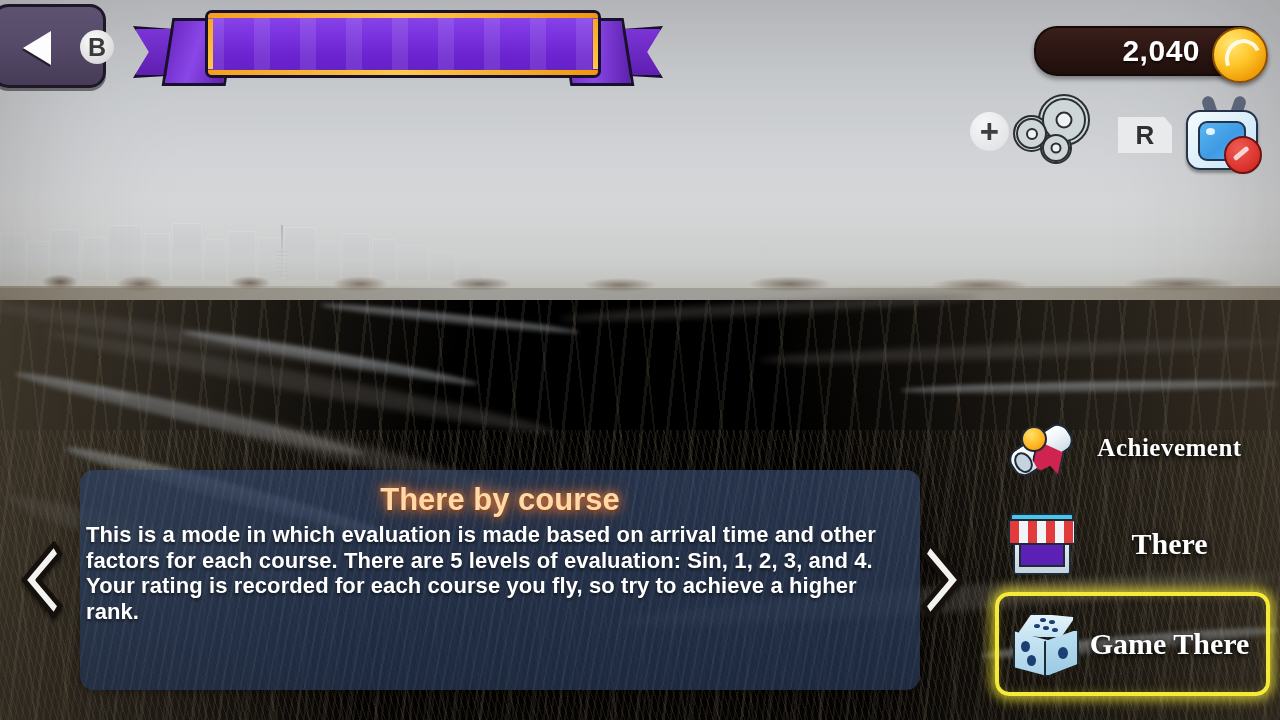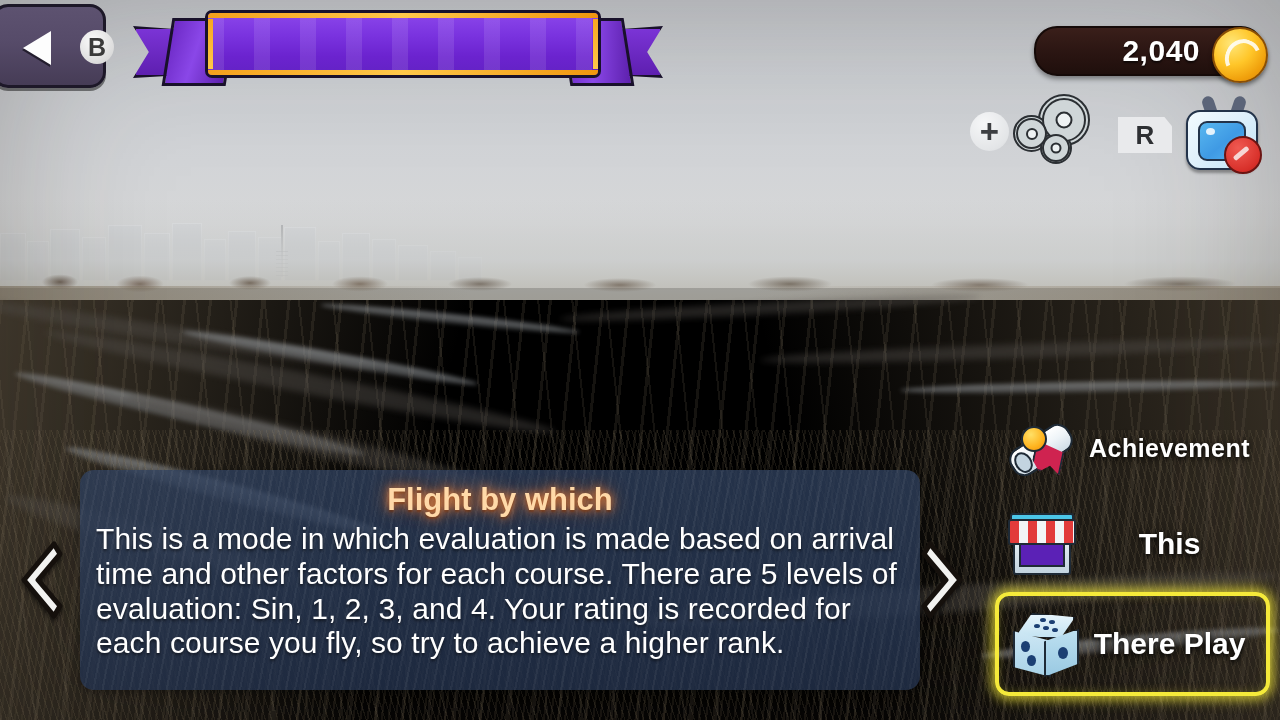--- a/index.html
+++ b/index.html
@@ -149,32 +149,32 @@
 
   
   .panel{position:absolute;left:80px;top:470px;width:840px;height:220px;border-radius:14px;
      background:linear-gradient(180deg,rgba(46,63,92,.80) 0%,rgba(40,56,84,.82) 55%,rgba(34,48,74,.84) 100%);
      box-shadow:0 2px 10px rgba(0,0,0,.35);overflow:hidden;}
   .panel:before{content:"";position:absolute;inset:0;
      background:repeating-linear-gradient(101deg,rgba(255,255,255,.045) 0 2px,rgba(0,0,0,0) 2px 9px);}
   .ptitle{position:relative;margin:12px 0 4px;text-align:center;
      font-size:31px;font-weight:bold;color:#ffd9a8;
      text-shadow:0 0 10px rgba(255,140,60,.95),0 0 18px rgba(255,120,40,.7),0 2px 2px rgba(60,20,0,.6);}
-  .pbody{position:relative;margin:0 16px;font-size:30px;line-height:1.16;font-weight:normal;
+  .pbody{position:relative;margin:0 6px;font-size:22px;line-height:1.16;font-weight:bold;
      color:#fff;letter-spacing:.1px;text-shadow:0 2px 3px rgba(0,0,0,.55);}
 
   
   .navarrow{position:absolute;width:46px;height:84px;cursor:pointer;}
   .navarrow svg{width:100%;height:100%;display:block;
      filter:drop-shadow(0 3px 2px rgba(0,0,0,.55));}
   .arrL{left:18px;top:538px;}
   .arrR{left:920px;top:538px;}
 
   
-  .menu{position:absolute;right:10px;top:400px;width:275px;}
+  .menu{position:absolute;right:10px;top:400px;width:275px;font-family:Liberation Serif, serif;}
   .mitem{position:relative;display:flex;align-items:center;height:96px;padding:0 8px;border-radius:14px;}
   .mitem.sel{border:4px solid #f5ea3a;
      box-shadow:0 0 12px 4px rgba(245,234,58,.75),inset 0 0 10px rgba(245,234,58,.25);}
   .micon{position:relative;width:74px;height:74px;flex:0 0 74px;}
   .mlabel{flex:1;text-align:center;font-size:30px;font-weight:bold;color:#fff;
      text-shadow:0 2px 4px rgba(0,0,0,.75),0 0 8px rgba(0,0,0,.5);white-space:nowrap;}
   .mlabel.small{font-size:25px;letter-spacing:.5px;}
 
   
   .scroll{position:absolute;left:4px;top:8px;width:66px;height:58px;}
@@ -312,21 +312,21 @@
     <div class="tv-ear" style="left:48px;transform:rotate(18deg)"></div>
     <div class="tv-body">
       <div class="tv-scr">
         <div class="tv-glint"></div>
       </div>
     </div>
     <div class="tv-no"></div>
   </div>
 
   <div class="panel">
-    <div class="ptitle">Flight by which</div>
+    <div class="ptitle">There by course</div>
     <div class="pbody">This is a mode in which evaluation is made based on arrival time and other factors for each course. There are 5 levels of evaluation: Sin, 1, 2, 3, and 4. Your rating is recorded for each course you fly, so try to achieve a higher rank.</div>
   </div>
 
   <div class="navarrow arrL">
     <svg viewBox="0 0 46 84">
       <path d="M36 6 L42 16 L20 42 L42 68 L36 78 L6 42 Z" fill="#f2f2f0" stroke="#15100c" stroke-width="5" stroke-linejoin="round"></path>
     </svg>
   </div>
   <div class="navarrow arrR">
     <svg viewBox="0 0 46 84">
@@ -349,21 +349,21 @@
 
     <div class="mitem">
       <div class="micon">
         <div class="shop">
           <div class="sh-base"></div>
           <div class="sh-door"></div>
           <div class="sh-roofline"></div>
           <div class="sh-awn"></div>
         </div>
       </div>
-      <div class="mlabel">This</div>
+      <div class="mlabel">There</div>
     </div>
 
     <div class="mitem sel">
       <div class="micon">
         <div class="dice">
           <div class="dc-top">
             <div class="pip" style="left:21px;top:3px;width:6px;height:4px"></div>
             <div class="pip" style="left:30px;top:5px;width:6px;height:4px"></div>
             <div class="pip" style="left:15px;top:9px;width:6px;height:4px"></div>
             <div class="pip" style="left:24px;top:11px;width:6px;height:4px"></div>
@@ -371,18 +371,18 @@
           </div>
           <div class="dc-left">
             <div class="pip" style="left:6px;top:12px;width:9px;height:11px"></div>
             <div class="pip" style="left:12px;top:26px;width:9px;height:11px"></div>
           </div>
           <div class="dc-right">
             <div class="pip" style="left:12px;top:16px;width:10px;height:12px"></div>
           </div>
         </div>
       </div>
-      <div class="mlabel">There Play</div>
+      <div class="mlabel">Game There</div>
     </div>
 
   </div>
 
 </div>
 
 </body></html>

